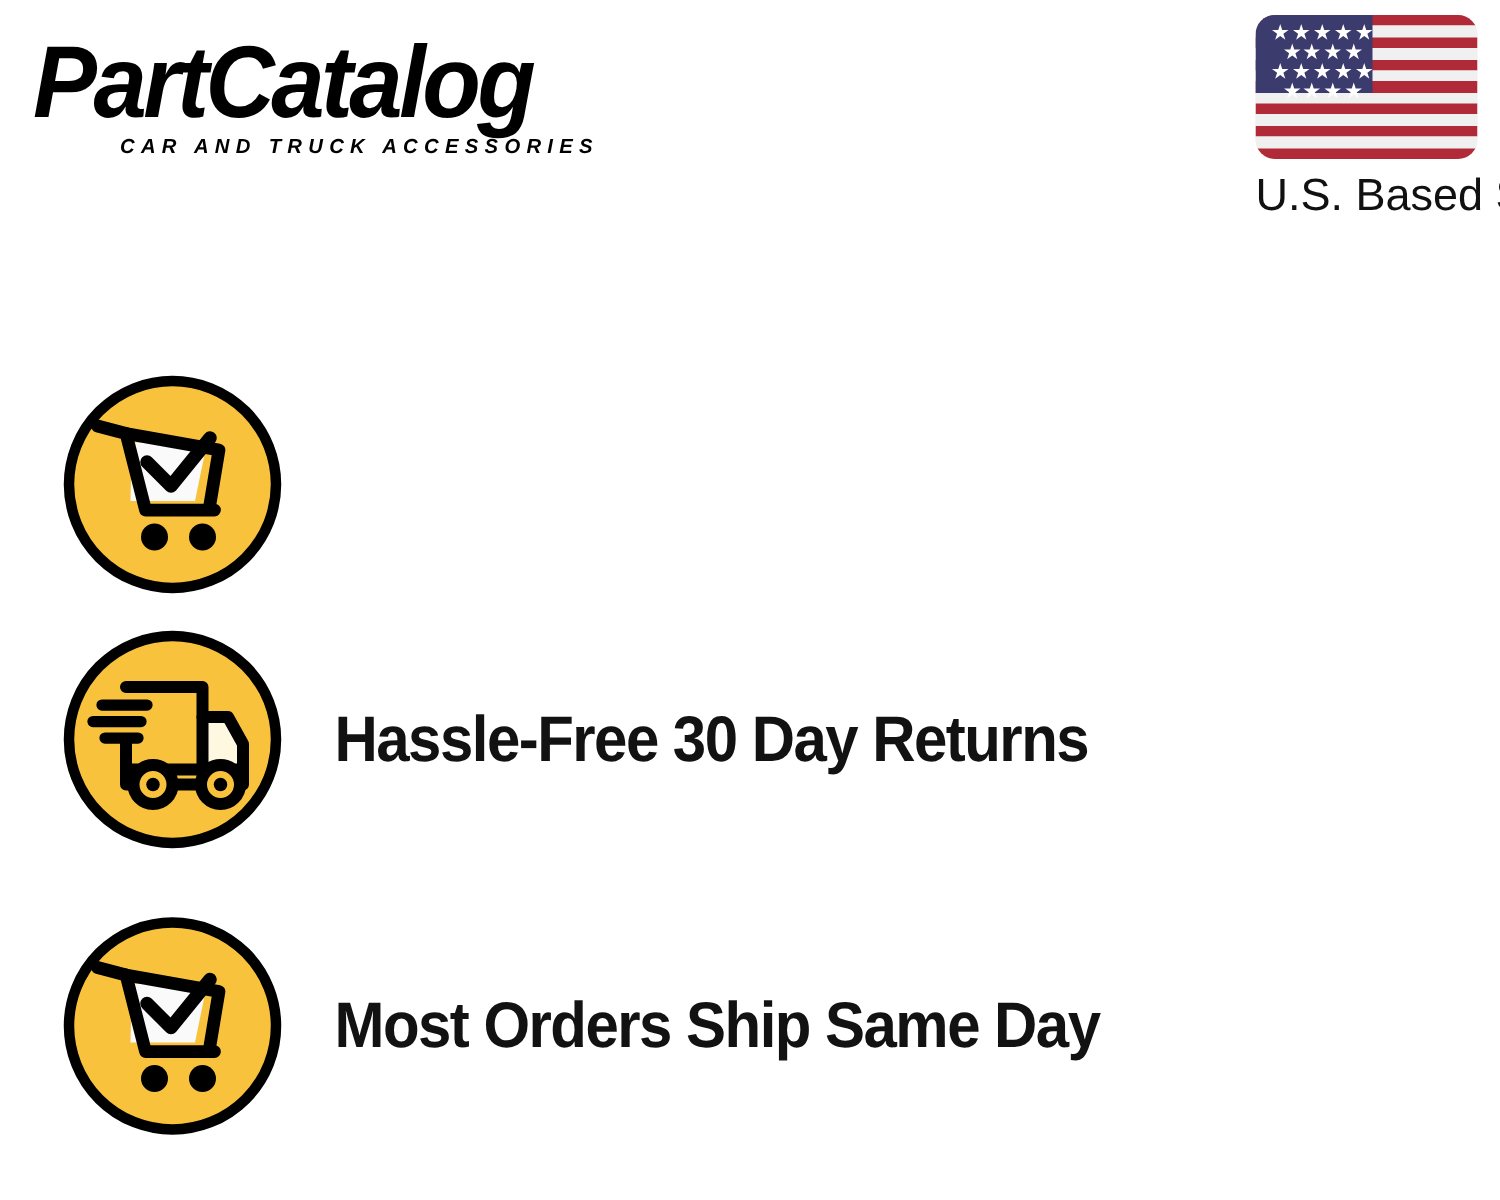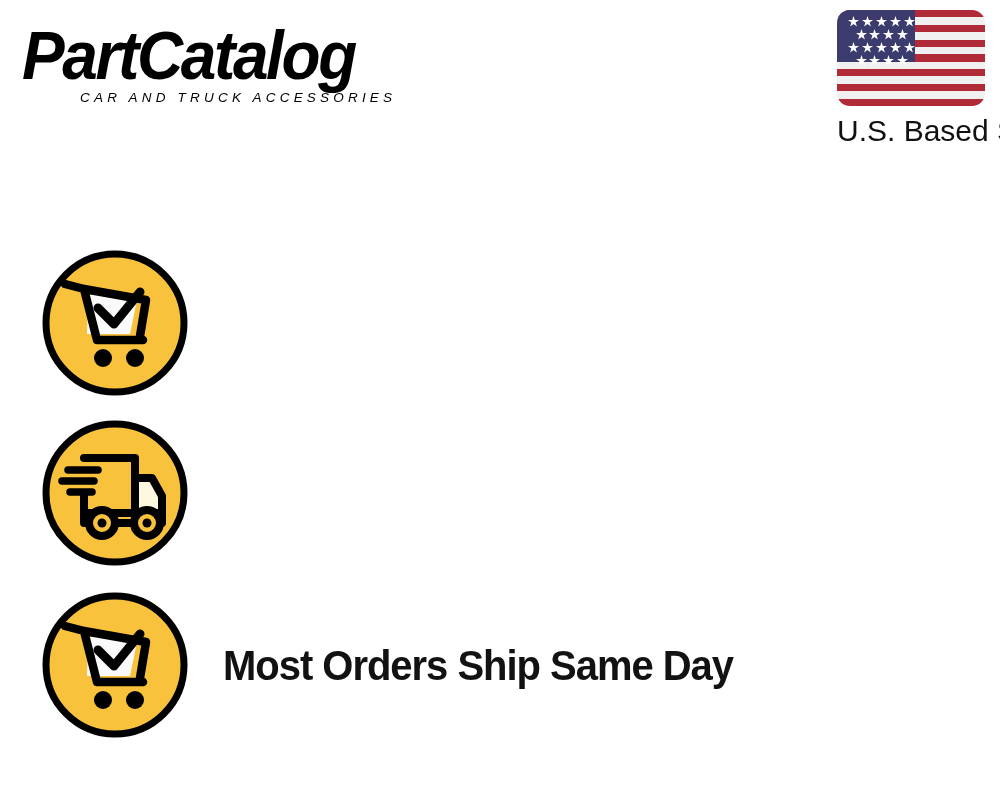--- a/index.html
+++ b/index.html
@@ -37,21 +37,21 @@
     font-style: italic;
     letter-spacing: -2.5px;
     color: #000000;
     transform: scaleX(0.94);
     transform-origin: left center;
     white-space: nowrap;
   }
   .logo-tagline {
     font-family: "Liberation Sans", sans-serif;
     font-size: 13.5px;
-    font-weight: normal;
+    font-weight: bold;
     font-style: italic;
     letter-spacing: 4.2px;
     color: #000000;
     margin-top: 1px;
     margin-left: 58px;
     white-space: nowrap;
   }
 
   
   .flag-block {
@@ -121,21 +121,21 @@
     width: 1000px;
   }
   .feature-row {
     position: absolute;
     left: 40px;
     display: flex;
     align-items: flex-start;
   }
   .feature-row.row-1 { top: 12px; }
   .feature-row.row-2 { top: 182px; }
-  .feature-row.row-3 { top: 354px; }
+  .feature-row.row-3 { top: 373px; }
 
   .icon-badge {
     position: relative;
     width: 150px;
     height: 150px;
     flex: 0 0 150px;
   }
   .icon-badge svg {
     display: block;
     width: 150px;
@@ -345,20 +345,23 @@
             <line x1="28" y1="52" x2="58" y2="52"></line>
             <line x1="22" y1="63" x2="54" y2="63"></line>
             <line x1="30" y1="74" x2="52" y2="74"></line>
           </g>
           <circle cx="62" cy="105" r="13" fill="#f9c23c" stroke="#000000" stroke-width="8"></circle>
           <circle cx="107" cy="105" r="13" fill="#f9c23c" stroke="#000000" stroke-width="8"></circle>
           <circle cx="62" cy="105" r="4.5" fill="#000000"></circle>
           <circle cx="107" cy="105" r="4.5" fill="#000000"></circle>
         </svg>
       </div>
+      <div class="feature-text centered">
+        <div class="headline">Hassle-Free 30 Day Returns</div>
+      </div>
     </div>
 
     <div class="feature-row row-3">
       <div class="icon-badge">
         <svg viewBox="0 0 150 150">
           <circle cx="75" cy="75" r="69" fill="#f9c23c" stroke="#000000" stroke-width="7"></circle>
           <polygon points="48,47 98,47 90,86 47,86" fill="#fafafa"></polygon>
           <g fill="none" stroke="#000000" stroke-width="8.5" stroke-linecap="round" stroke-linejoin="round">
             <path d="M25,36 L44,41 L57,92 L103,92"></path>
             <path d="M44,41 L106,52 L100,88"></path>

